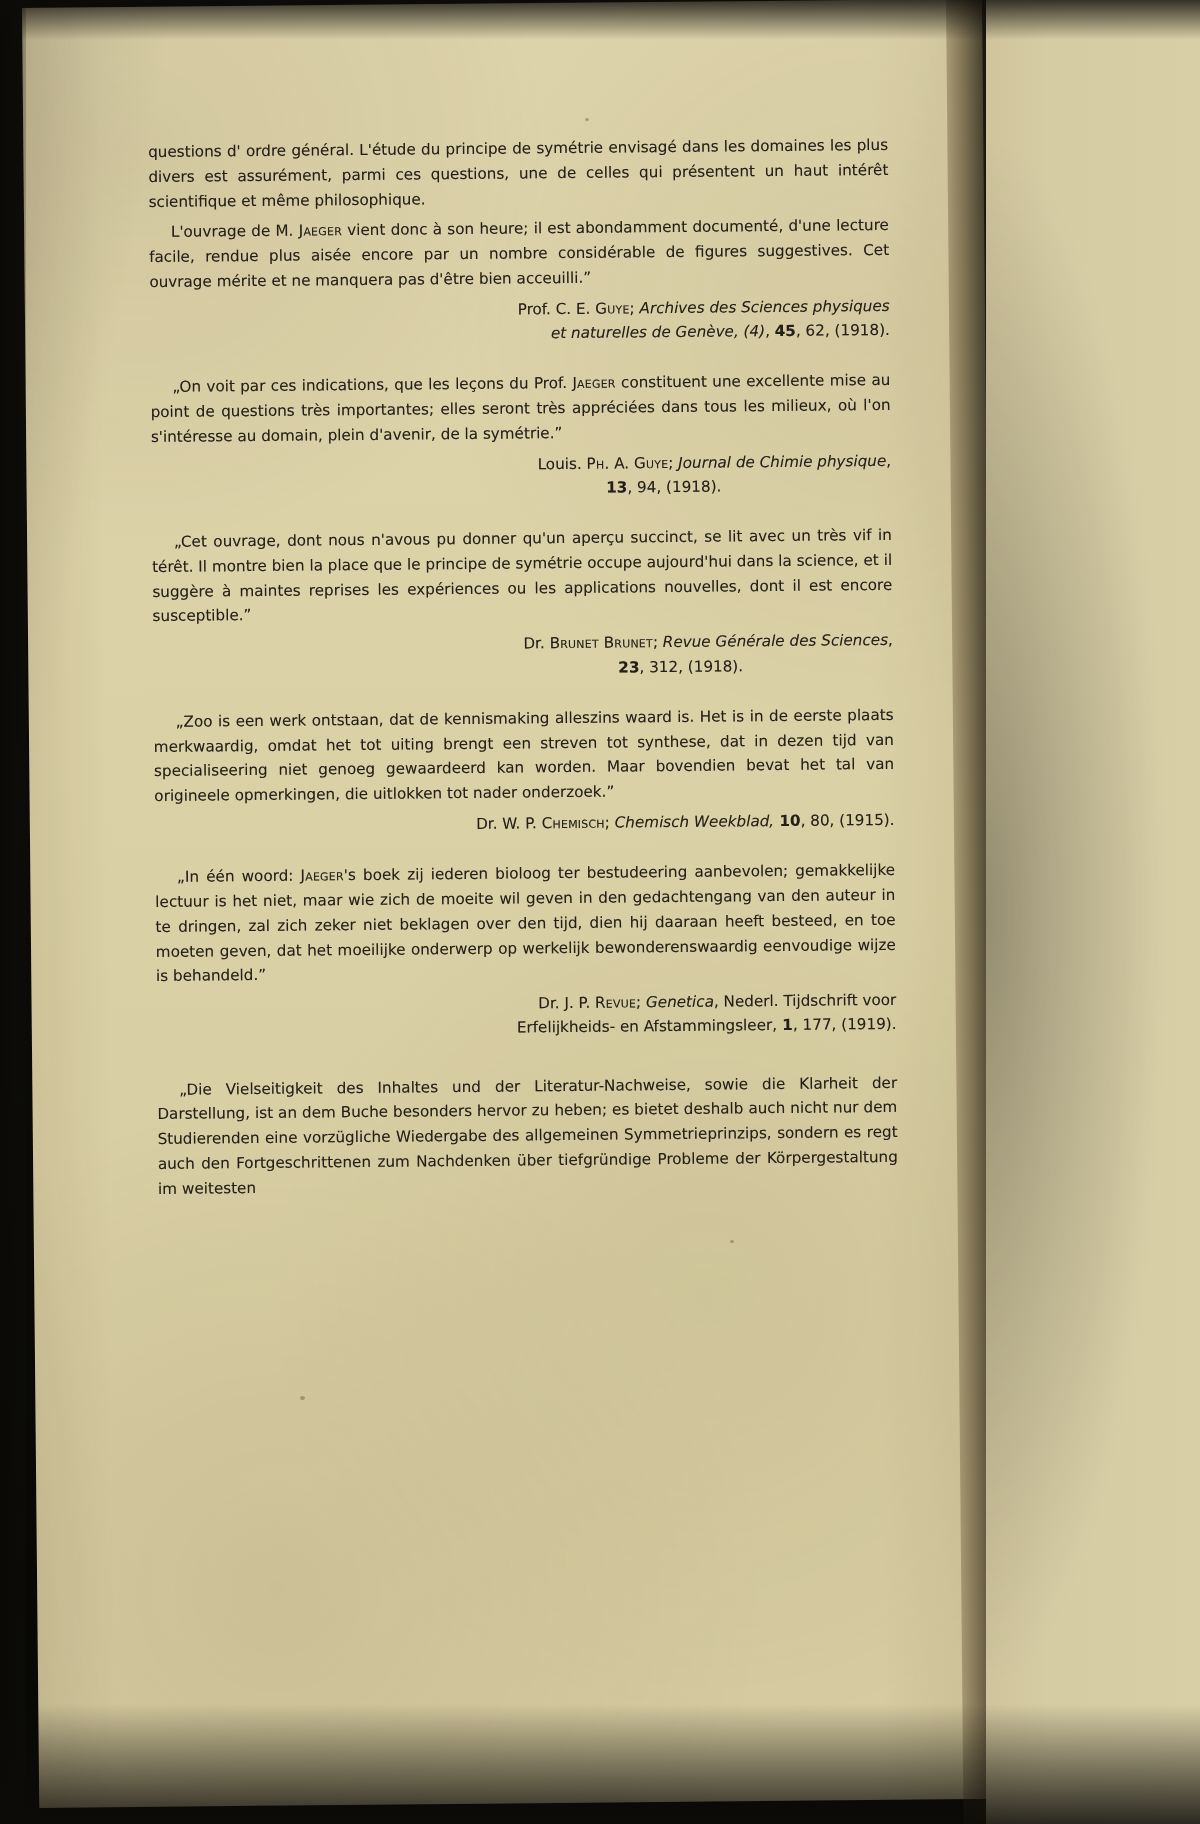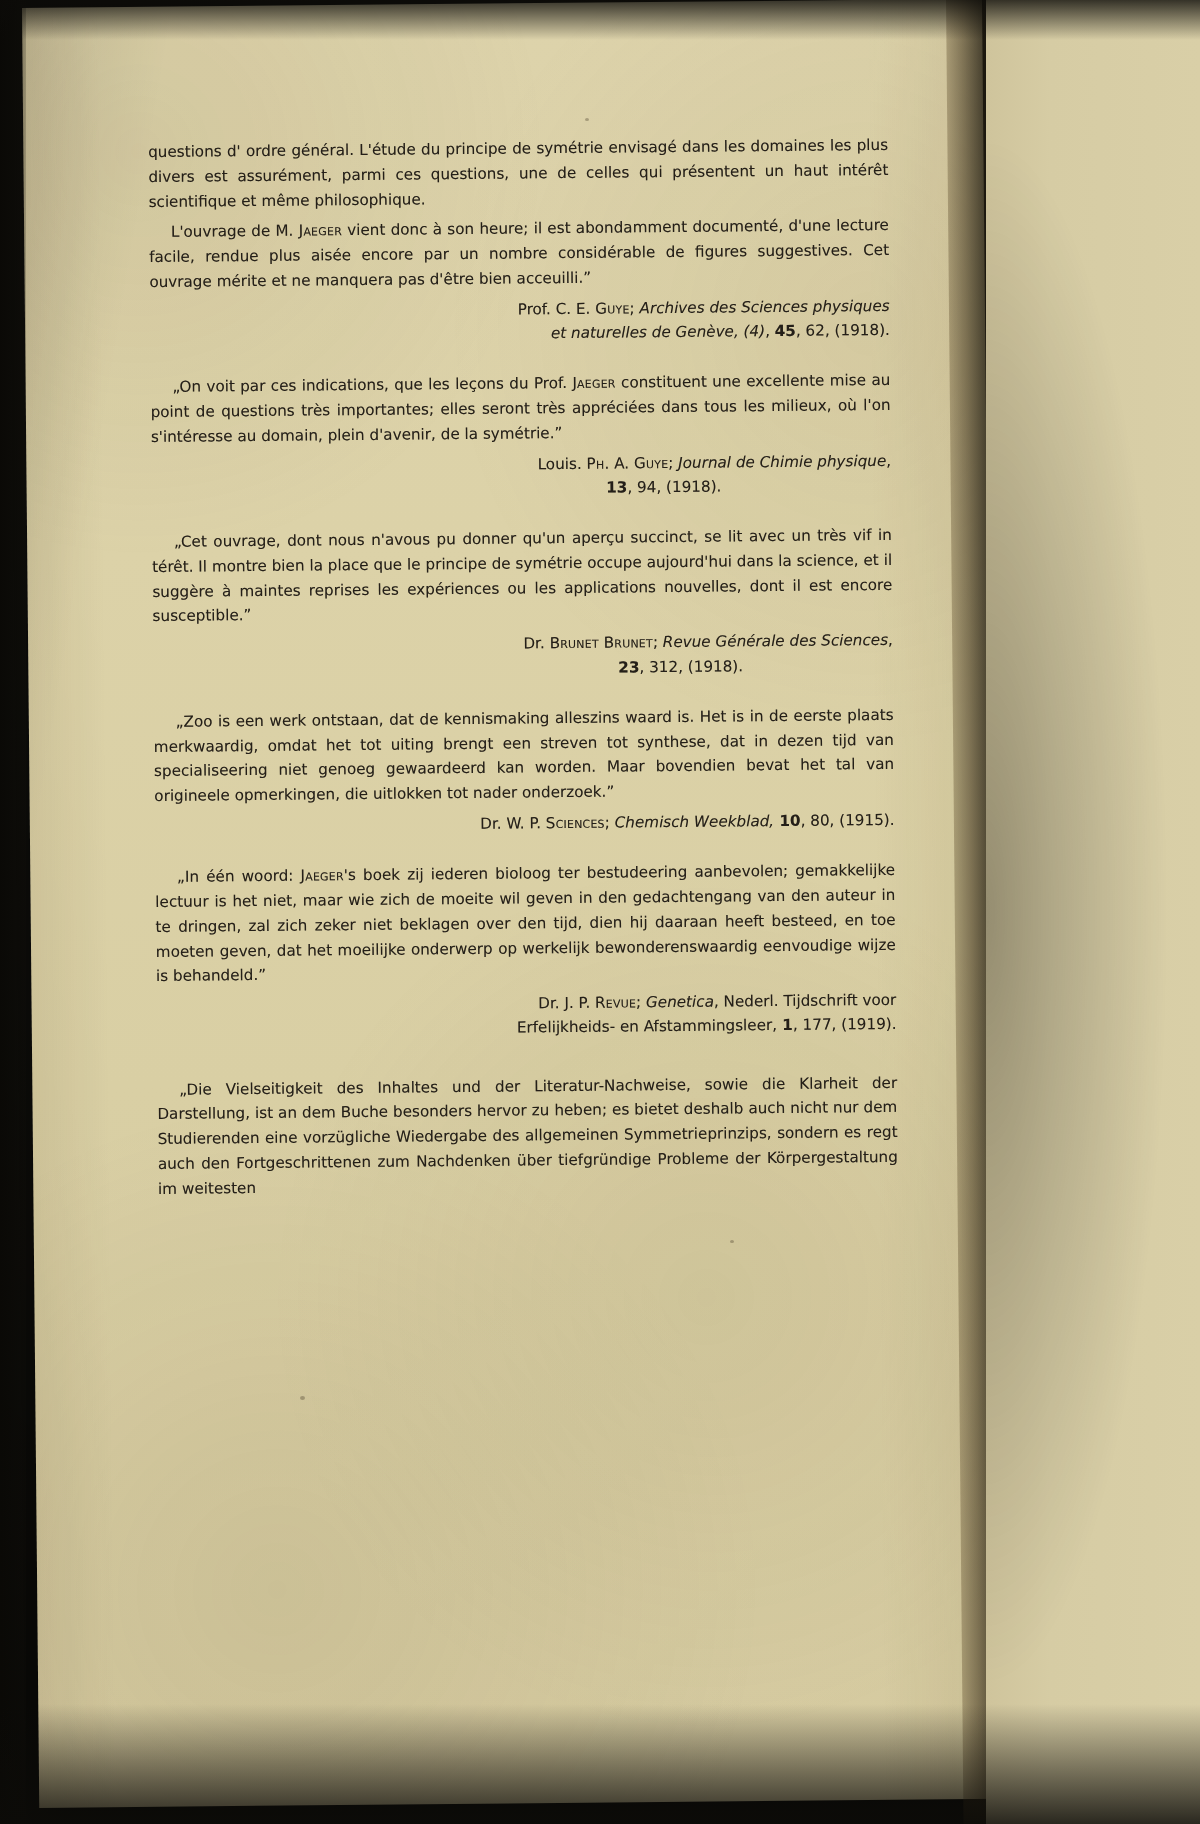--- a/index.html
+++ b/index.html
@@ -186,21 +186,21 @@
     <p class="cite">
       <span>Dr. </span><span class="sc">Brunet</span><span> </span><span class="sc">Brunet</span><span>; </span><span class="it">Revue Générale des Sciences</span><span>,</span>
       <span class="l2" style="padding-right:150px"><span class="b">23</span><span>, 312, (1918).</span></span>
     </p>
 
     <div class="blockgap"></div>
 
     <p class="para indent"><span>„Zoo is een werk ontstaan, dat de kennismaking alleszins waard is. Het is in de eerste plaats merkwaardig, omdat het tot uiting brengt een streven tot synthese, dat in dezen tijd van specialiseering niet genoeg gewaardeerd kan worden. Maar bovendien bevat het tal van origineele opmerkingen, die uitlokken tot nader onderzoek.”</span></p>
 
     <p class="cite">
-      <span>Dr. W. P. </span><span class="sc">Sciences</span><span>; </span><span class="it">Chemisch Weekblad,</span><span class="b"> 10</span><span>, 80, (1915).</span>
+      <span>Dr. W. P. </span><span class="sc">Chemisch</span><span>; </span><span class="it">Chemisch Weekblad,</span><span class="b"> 10</span><span>, 80, (1915).</span>
     </p>
 
     <div class="blockgap"></div>
 
     <p class="para indent"><span>„In één woord: </span><span class="sc">Jaeger</span><span>'s boek zij iederen bioloog ter bestudeering aanbevolen; gemakkelijke lectuur is het niet, maar wie zich de moeite wil geven in den gedachtengang van den auteur in te dringen, zal zich zeker niet beklagen over den tijd, dien hij daaraan heeft besteed, en toe moeten geven, dat het moeilijke onderwerp op werkelijk bewonderenswaardig eenvoudige wijze is behandeld.”</span></p>
 
     <p class="cite">
       <span>Dr. J. P. </span><span class="sc">Revue</span><span>; </span><span class="it">Genetica</span><span>, Nederl. Tijdschrift voor</span>
       <span class="l2"><span>Erfelijkheids- en Afstammingsleer,</span><span class="b"> 1</span><span>, 177, (1919).</span></span>
     </p>

